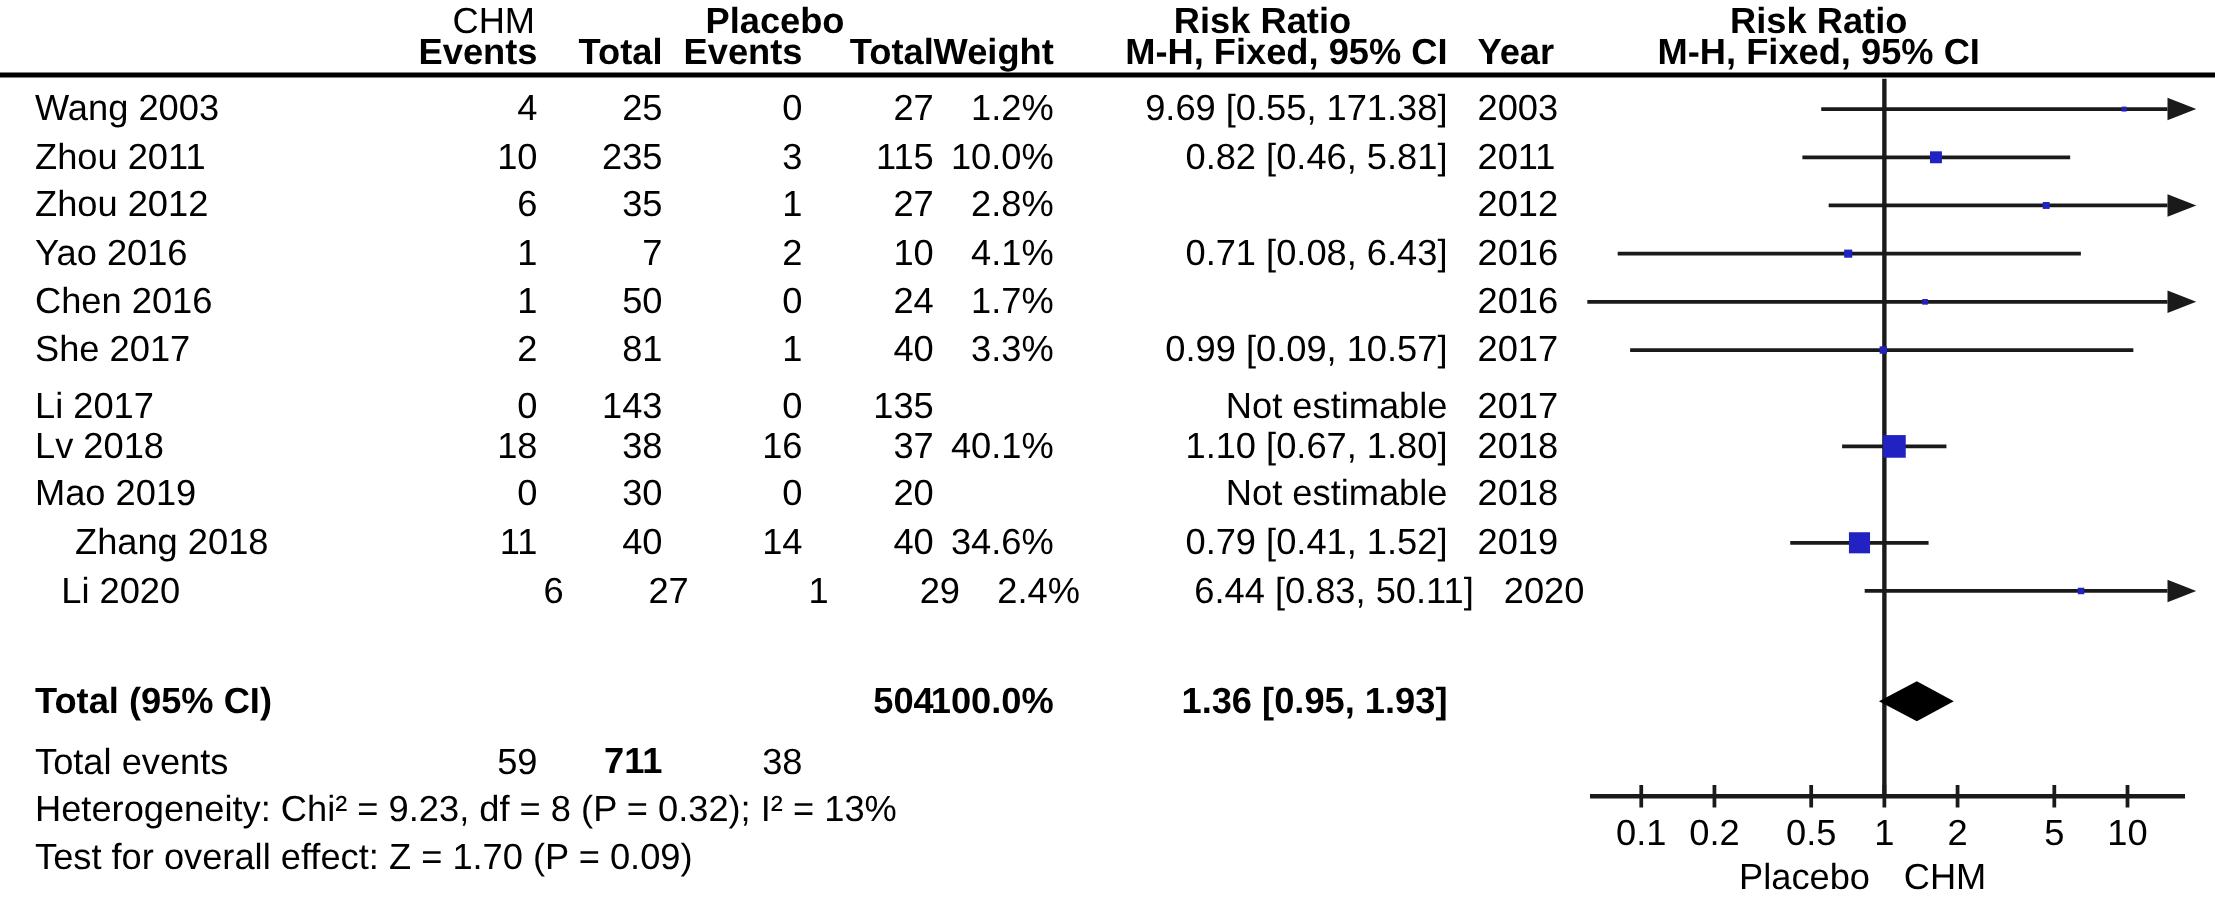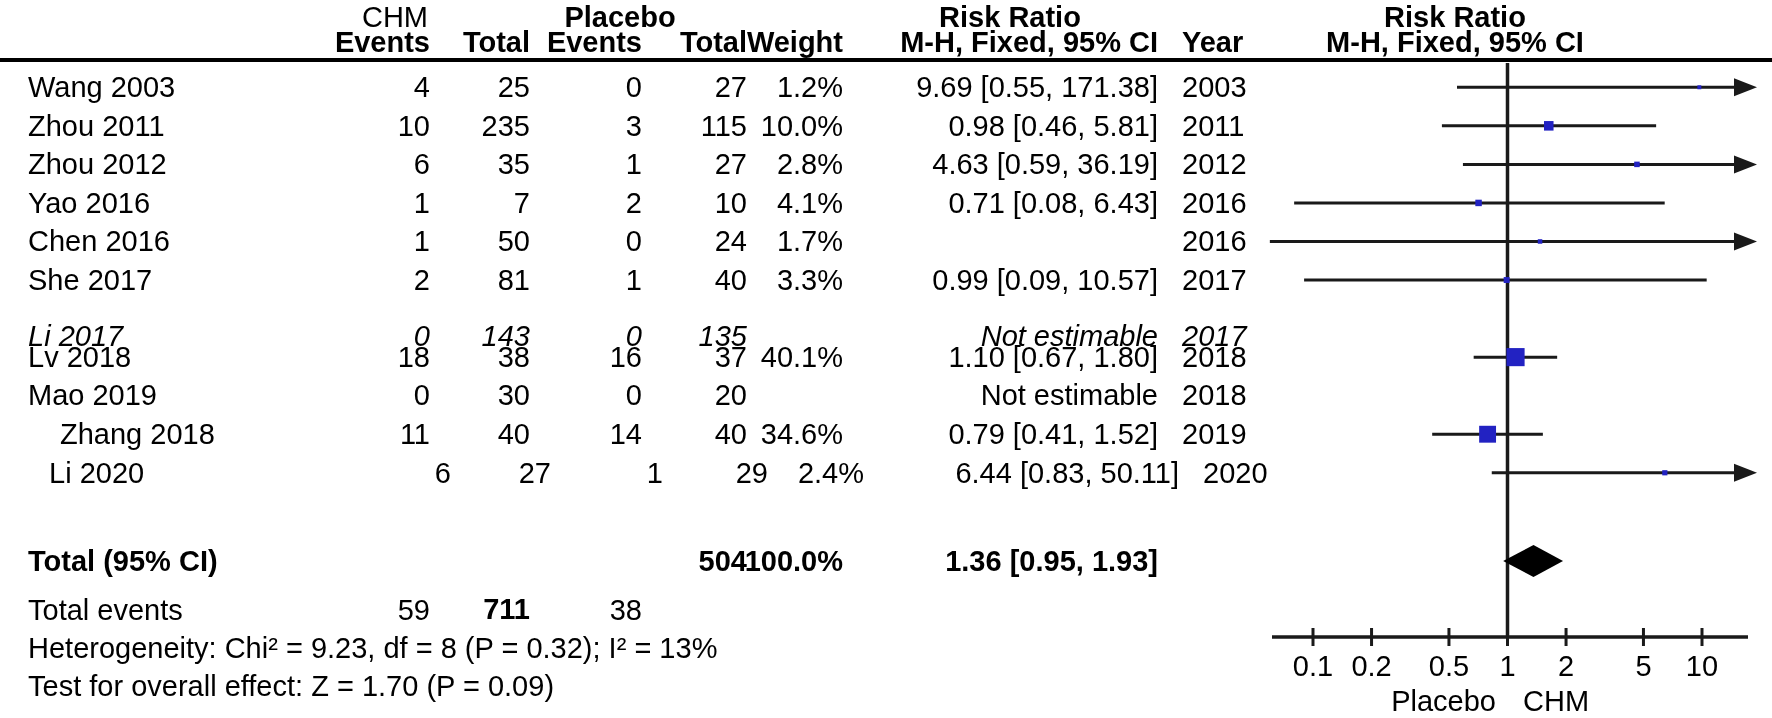--- a/index.html
+++ b/index.html
@@ -54,31 +54,30 @@
         <span class="cell r" style="left: 858px; width: 300px; height: 38.55px; line-height: 38.55px;">9.69 [0.55, 171.38]</span>
         <span class="cell l" style="left: 1182px; width: 90px; height: 38.55px; line-height: 38.55px;">2003</span>
       </div>
       <div class="trow" style="top: 38.55px; height: 38.55px; line-height: 38.55px;">
         <span class="cell l" style="left: 28px; width: 320px; height: 38.55px; line-height: 38.55px;">Zhou 2011</span>
         <span class="cell r" style="left: 320px; width: 110px; height: 38.55px; line-height: 38.55px;">10</span>
         <span class="cell r" style="left: 430px; width: 100px; height: 38.55px; line-height: 38.55px;">235</span>
         <span class="cell r" style="left: 532px; width: 110px; height: 38.55px; line-height: 38.55px;">3</span>
         <span class="cell r" style="left: 644px; width: 103px; height: 38.55px; line-height: 38.55px;">115</span>
         <span class="cell r" style="left: 733px; width: 110px; height: 38.55px; line-height: 38.55px;">10.0%</span>
-        <span class="cell r" style="left: 858px; width: 300px; height: 38.55px; line-height: 38.55px;">0.98 [0.46, 5.81]</span>
+        <span class="cell r" style="left: 858px; width: 300px; height: 38.55px; line-height: 38.55px;">0.82 [0.46, 5.81]</span>
         <span class="cell l" style="left: 1182px; width: 90px; height: 38.55px; line-height: 38.55px;">2011</span>
       </div>
       <div class="trow" style="top: 77.1px; height: 38.55px; line-height: 38.55px;">
         <span class="cell l" style="left: 28px; width: 320px; height: 38.55px; line-height: 38.55px;">Zhou 2012</span>
         <span class="cell r" style="left: 320px; width: 110px; height: 38.55px; line-height: 38.55px;">6</span>
         <span class="cell r" style="left: 430px; width: 100px; height: 38.55px; line-height: 38.55px;">35</span>
         <span class="cell r" style="left: 532px; width: 110px; height: 38.55px; line-height: 38.55px;">1</span>
         <span class="cell r" style="left: 644px; width: 103px; height: 38.55px; line-height: 38.55px;">27</span>
         <span class="cell r" style="left: 733px; width: 110px; height: 38.55px; line-height: 38.55px;">2.8%</span>
-        <span class="cell r" style="left: 858px; width: 300px; height: 38.55px; line-height: 38.55px;">4.63 [0.59, 36.19]</span>
         <span class="cell l" style="left: 1182px; width: 90px; height: 38.55px; line-height: 38.55px;">2012</span>
       </div>
       <div class="trow" style="top: 115.65px; height: 38.55px; line-height: 38.55px;">
         <span class="cell l" style="left: 28px; width: 320px; height: 38.55px; line-height: 38.55px;">Yao 2016</span>
         <span class="cell r" style="left: 320px; width: 110px; height: 38.55px; line-height: 38.55px;">1</span>
         <span class="cell r" style="left: 430px; width: 100px; height: 38.55px; line-height: 38.55px;">7</span>
         <span class="cell r" style="left: 532px; width: 110px; height: 38.55px; line-height: 38.55px;">2</span>
         <span class="cell r" style="left: 644px; width: 103px; height: 38.55px; line-height: 38.55px;">10</span>
         <span class="cell r" style="left: 733px; width: 110px; height: 38.55px; line-height: 38.55px;">4.1%</span>
         <span class="cell r" style="left: 858px; width: 300px; height: 38.55px; line-height: 38.55px;">0.71 [0.08, 6.43]</span>
@@ -96,21 +95,21 @@
       <div class="trow" style="top: 192.75px; height: 38.55px; line-height: 38.55px;">
         <span class="cell l" style="left: 28px; width: 320px; height: 38.55px; line-height: 38.55px;">She 2017</span>
         <span class="cell r" style="left: 320px; width: 110px; height: 38.55px; line-height: 38.55px;">2</span>
         <span class="cell r" style="left: 430px; width: 100px; height: 38.55px; line-height: 38.55px;">81</span>
         <span class="cell r" style="left: 532px; width: 110px; height: 38.55px; line-height: 38.55px;">1</span>
         <span class="cell r" style="left: 644px; width: 103px; height: 38.55px; line-height: 38.55px;">40</span>
         <span class="cell r" style="left: 733px; width: 110px; height: 38.55px; line-height: 38.55px;">3.3%</span>
         <span class="cell r" style="left: 858px; width: 300px; height: 38.55px; line-height: 38.55px;">0.99 [0.09, 10.57]</span>
         <span class="cell l" style="left: 1182px; width: 90px; height: 38.55px; line-height: 38.55px;">2017</span>
       </div>
-      <div class="trow" style="top: 249px; height: 38.55px; line-height: 38.55px; font-style: italic;">
+      <div class="trow" style="top: 238px; height: 38.55px; line-height: 38.55px;">
         <span class="cell l" style="left: 28px; width: 320px; height: 38.55px; line-height: 38.55px;">Li 2017</span>
         <span class="cell r" style="left: 320px; width: 110px; height: 38.55px; line-height: 38.55px;">0</span>
         <span class="cell r" style="left: 430px; width: 100px; height: 38.55px; line-height: 38.55px;">143</span>
         <span class="cell r" style="left: 532px; width: 110px; height: 38.55px; line-height: 38.55px;">0</span>
         <span class="cell r" style="left: 644px; width: 103px; height: 38.55px; line-height: 38.55px;">135</span>
         <span class="cell r" style="left: 733px; width: 110px; height: 38.55px; line-height: 38.55px;"></span>
         <span class="cell r" style="left: 858px; width: 300px; height: 38.55px; line-height: 38.55px;">Not estimable</span>
         <span class="cell l" style="left: 1182px; width: 90px; height: 38.55px; line-height: 38.55px;">2017</span>
       </div>
       <div class="trow" style="top: 269.85px; height: 38.55px; line-height: 38.55px;">

